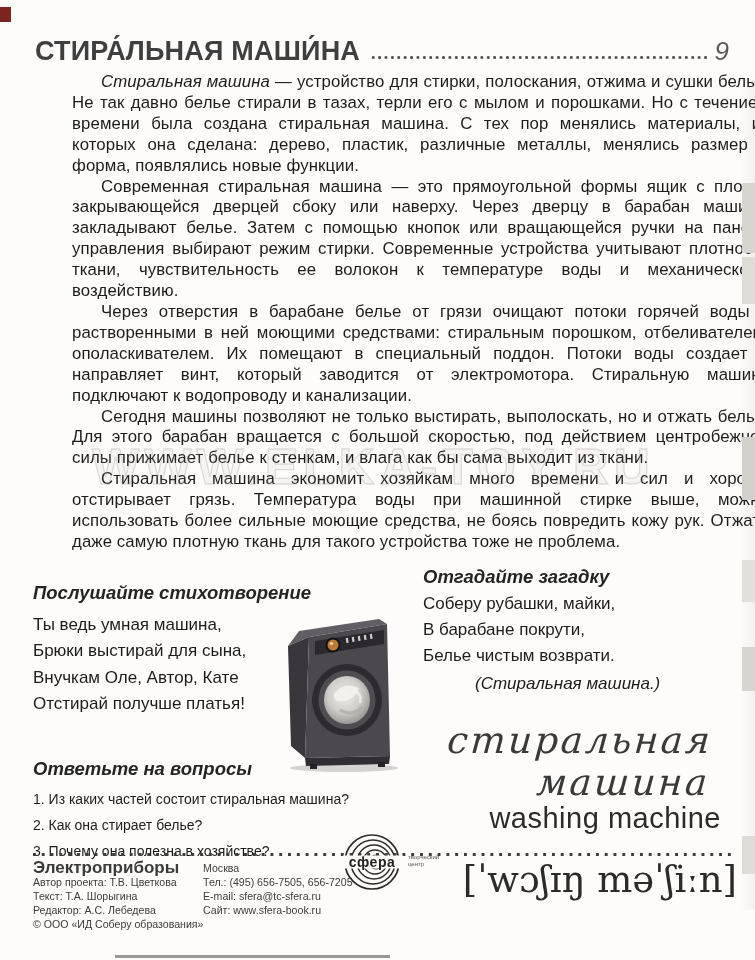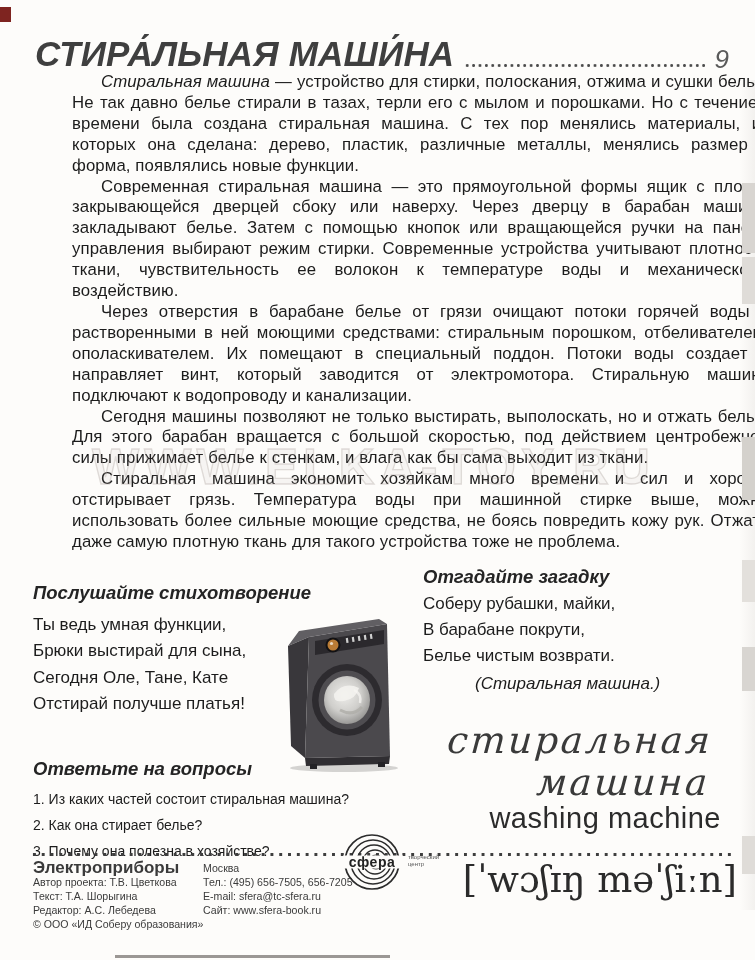--- a/index.html
+++ b/index.html
@@ -5,21 +5,21 @@
   html,body { margin:0; padding:0; background:#ffffff; }
   .page {
     position:relative; width:755px; height:960px; margin:0 auto;
     background:#fdfcfa; overflow:hidden;
     font-family:"Liberation Sans", sans-serif; color:#1c1c1c;
   }
 
   
   .title-row { position:absolute; top:36px; left:35px; right:26px; display:flex; align-items:flex-end; }
   .title {
-    margin:0; font-size:35px; font-style:italic; font-weight:bold; color:#3f3f3f;
+    margin:0; font-size:27px; font-weight:bold; color:#3f3f3f;
     letter-spacing:0.2px; white-space:nowrap; line-height:1.05;
   }
   .leader {
     flex:1; height:5px; margin:0 8px 5px 10px;
     background-image:radial-gradient(circle, #4c4c4c 1.25px, transparent 1.55px);
     background-size:6.4px 5px; background-repeat:repeat-x; background-position:0 60%;
   }
   .pageno { font-style:italic; font-size:26px; color:#5a5a5a; margin-bottom:-2px; }
 
   
@@ -109,23 +109,23 @@
     <p><i class="lead">Стиральная машина</i><span> — устройство для стирки, полоскания, отжима и сушки белья. Не так давно белье стирали в тазах, терли его с мылом и порошками. Но с течением времени была создана стиральная машина. С тех пор менялись материалы, из которых она сделана: дерево, пластик, различные металлы, менялись размер и форма, появлялись новые функции.</span></p>
     <p><i class="lead"></i><span>Современная стиральная машина — это прямоугольной формы ящик с плотно закрывающейся дверцей сбоку или наверху. Через дверцу в барабан машины закладывают белье. Затем с помощью кнопок или вращающейся ручки на панели управления выбирают режим стирки. Современные устройства учитывают плотность ткани, чувствительность ее волокон к температуре воды и механическому воздействию.</span></p>
     <p><i class="lead"></i><span>Через отверстия в барабане белье от грязи очищают потоки горячей воды с растворенными в ней моющими средствами: стиральным порошком, отбеливателем, ополаскивателем. Их помещают в специальный поддон. Потоки воды создает и направляет винт, который заводится от электромотора. Стиральную машину подключают к водопроводу и канализации.</span></p>
     <p><i class="lead"></i><span>Сегодня машины позволяют не только выстирать, выполоскать, но и отжать белье. Для этого барабан вращается с большой скоростью, под действием центробежной силы прижимает белье к стенкам, и влага как бы сама выходит из ткани.</span></p>
     <p><i class="lead"></i><span>Стиральная машина экономит хозяйкам много времени и сил и хорошо отстирывает грязь. Температура воды при машинной стирке выше, можно использовать более сильные моющие средства, не боясь повредить кожу рук. Отжать даже самую плотную ткань для такого устройства тоже не проблема.</span></p>
   </main>
 
   <section class="poem-sec">
     <h2 class="sec-h">Послушайте стихотворение</h2>
     <div class="poem-lines">
-      <div>Ты ведь умная функции,</div>
+      <div>Ты ведь умная машина,</div>
       <div>Брюки выстирай для сына,</div>
-      <div>Сегодня Оле, Тане, Кате</div>
+      <div>Внучкам Оле, Автор, Кате</div>
       <div>Отстирай получше платья!</div>
     </div>
   </section>
 
   <section class="riddle-sec">
     <h2 class="sec-h">Отгадайте загадку</h2>
     <div class="riddle-lines">
       <div>Соберу рубашки, майки,</div>
       <div>В барабане покрути,</div>
       <div>Белье чистым возврати.</div>

